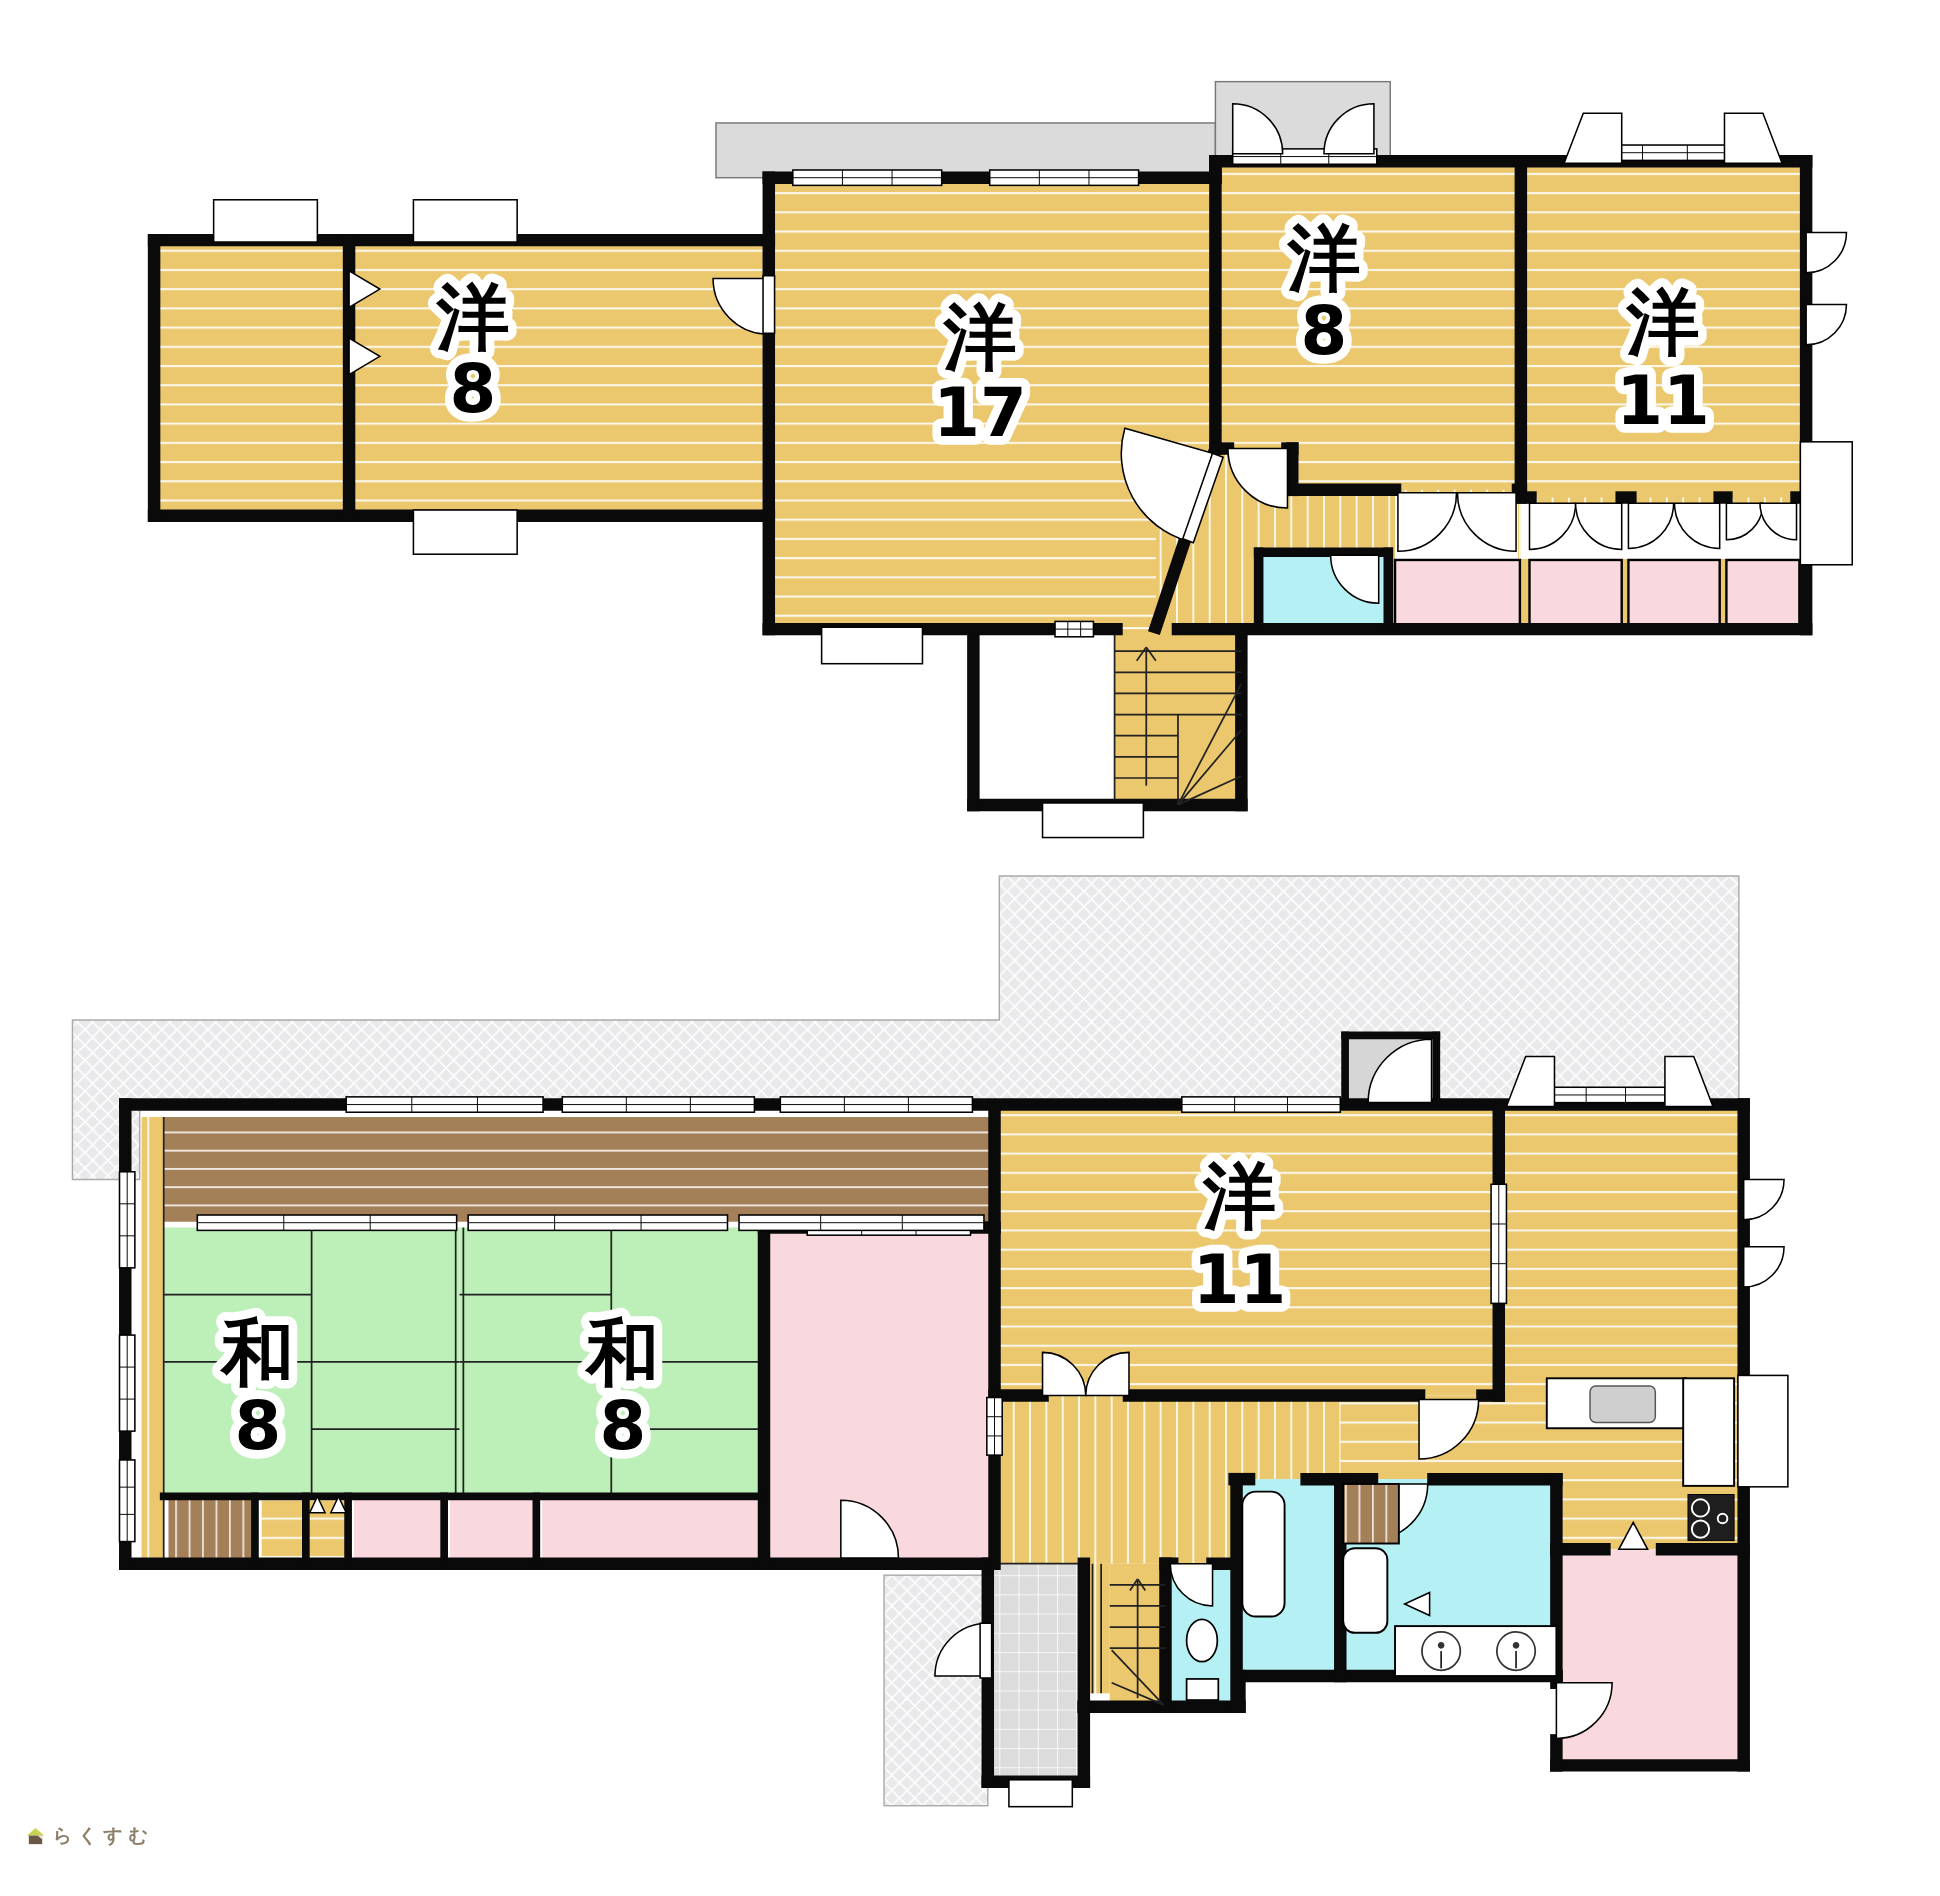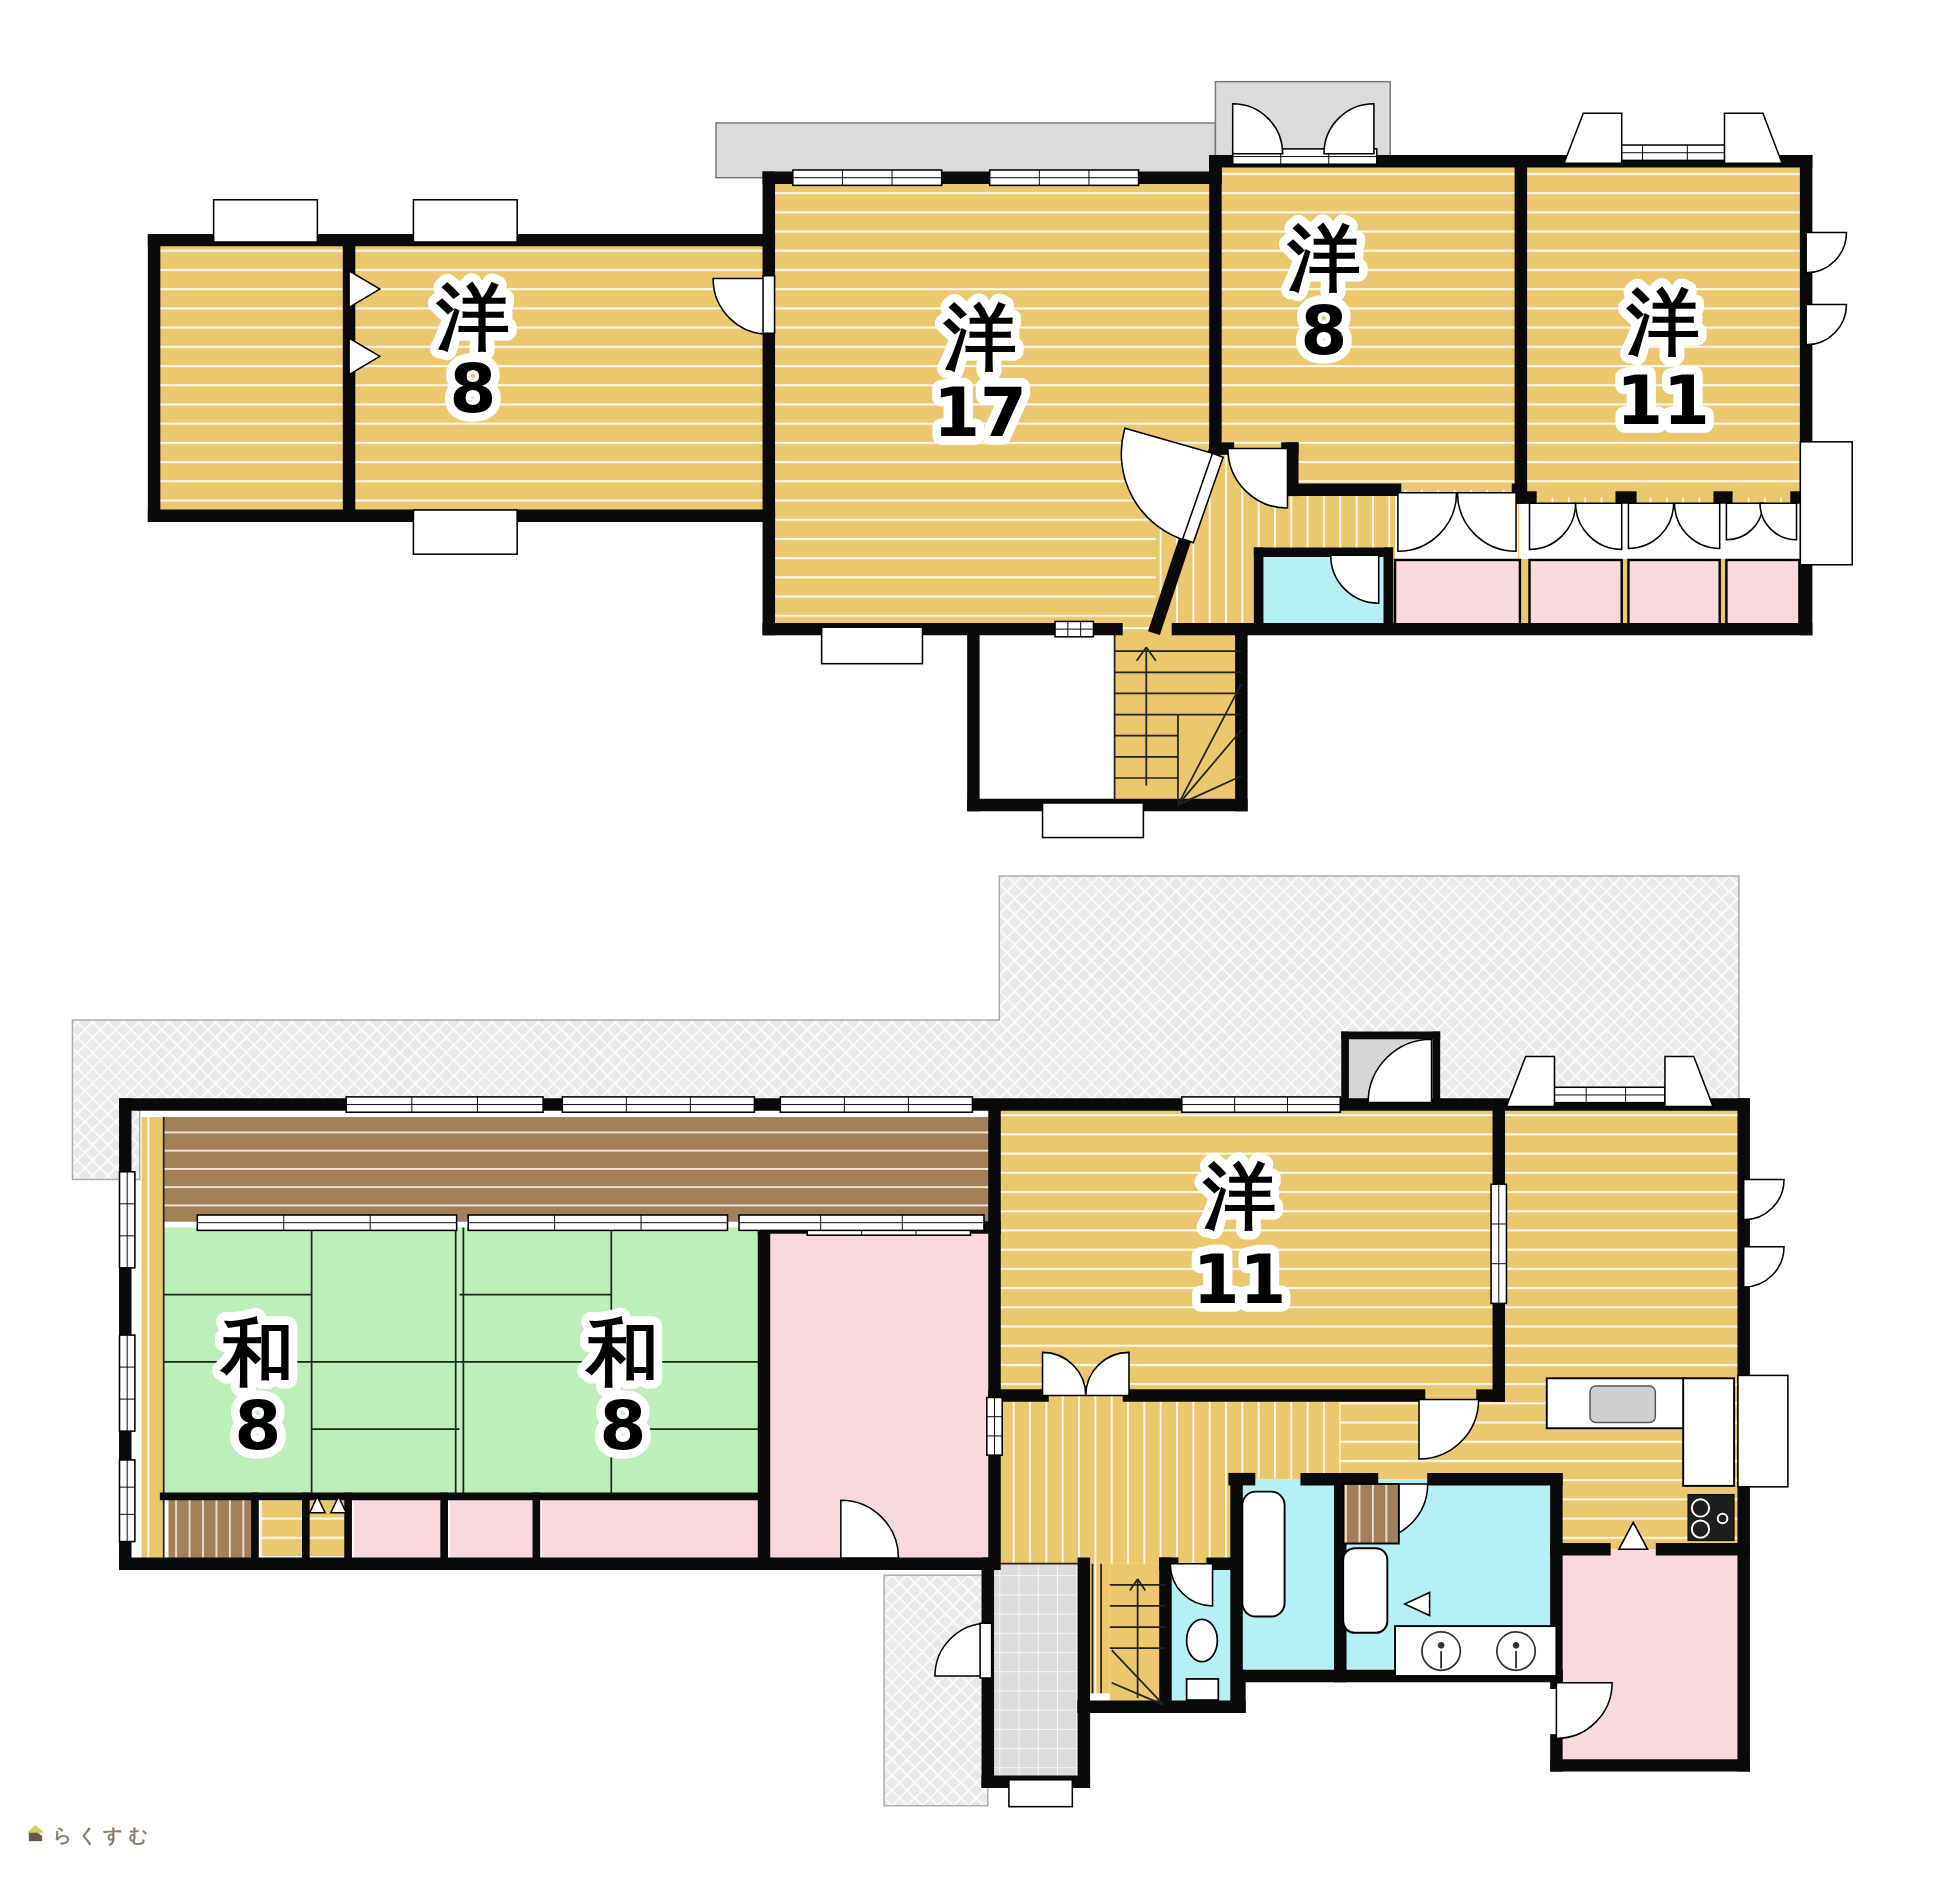--- a/index.html
+++ b/index.html
@@ -1,19 +1,19 @@
 <!DOCTYPE html>
 <html><head>
 <meta charset="utf-8">
 <style>
   html,body{margin:0;padding:0;background:#fff;}
   body{font-family:"DejaVu Sans","Liberation Sans",sans-serif;}
   #stage{position:relative;width:1941px;height:1896px;background:#fff;overflow:hidden;}
   #plan-svg{position:absolute;left:0;top:0;}
-  #logo{position:absolute;left:25px;top:1823px;display:flex;gap:6.7px;}
+  #logo{position:absolute;left:25px;top:1823px;display:flex;align-items:center;gap:6.7px;}
   #logo .logo-text{font-size:19px;letter-spacing:5.8px;color:#8D7D6B;font-weight:bold;}
   text.room-label{font-weight:bold;paint-order:stroke;stroke:#fff;stroke-width:18px;stroke-linejoin:round;fill:#000;}
 </style>
 </head>
 <body>
 
 <div id="stage">
   <svg id="plan-svg" width="1941" height="1896" viewBox="0 0 2020 1974" xmlns="http://www.w3.org/2000/svg">
     <defs>
       <pattern id="floorH" width="20" height="20" patternUnits="userSpaceOnUse">

